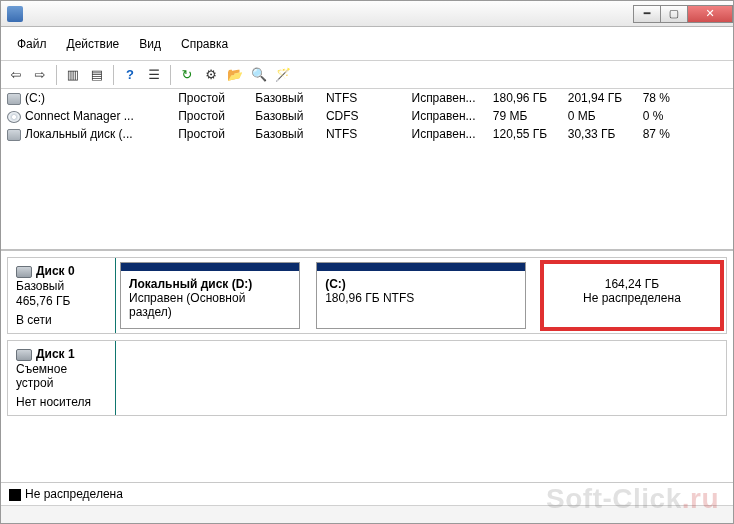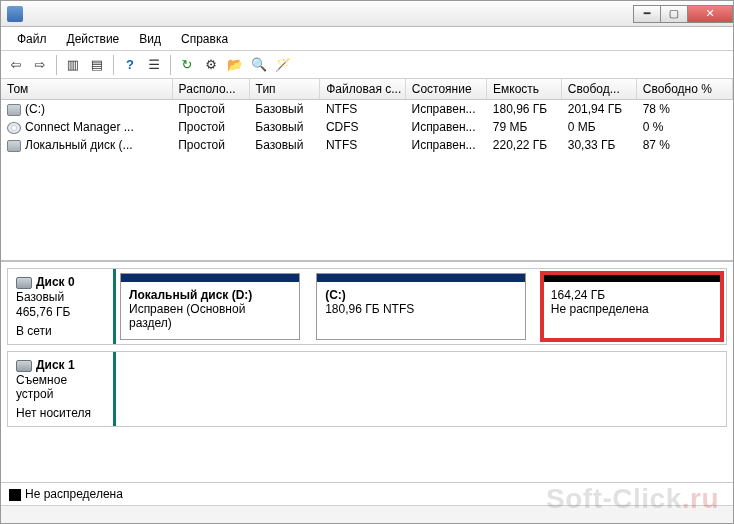--- a/index.html
+++ b/index.html
@@ -36,21 +36,21 @@
     border: 1px solid #8a8a8a;
     margin-left: -1px;
     background: linear-gradient(#fdfdfd,#dedede);
     display: flex; align-items: center; justify-content: center;
     font-size: 11px;
     color: #333;
   }
   .winbtn.close { background: linear-gradient(#f08080,#d05050); color:#fff; width:46px; }
   
   .menubar {
-    height: 24px;
+    height: 34px;
     display: flex;
     align-items: center;
     padding: 0 6px;
     border-bottom: 1px solid #d0d0d0;
   }
   .menuitem {
     padding: 2px 10px;
     cursor: default;
   }
   
@@ -121,21 +121,21 @@
   }
   .diskrow {
     display:flex;
     border: 1px solid #c8c8c8;
     margin-bottom: 6px;
     min-height: 70px;
   }
   .diskinfo {
     width: 108px;
     padding: 6px 8px;
-    border-right: 3px solid #0f766e;
+    border-right: 1px solid #0f766e;
     font-size: 12px;
     display:flex;
     flex-direction:column;
     gap:1px;
   }
   .diskinfo .dname { font-weight: bold; }
   .hdicon {
     display:inline-block;width:16px;height:12px;
     background: linear-gradient(#ccd2d8,#9aa2aa);
     border:1px solid #6a727a;
@@ -159,20 +159,21 @@
   .part .phead {
     height:8px;
     margin:-6px -8px 6px -8px;
   }
   .part.primary .phead { background:#0b2c6b; }
   .part.unalloc .phead { background:#000; }
   .part .pname { font-weight:bold; }
   .highlight {
     outline: 4px solid #e03030;
     outline-offset: -2px;
+    align-items: center;
   }
   .nomedia {
     flex:1;
     padding:6px 8px;
     color:#333;
     font-size:12px;
     display:flex;
     align-items:flex-start;
   }
   
@@ -237,44 +238,20 @@
   <div class="tbtn">☰</div>
   <div class="tsep"></div>
   <div class="tbtn" style="color:#1a8a1a">↻</div>
   <div class="tbtn">⚙</div>
   <div class="tbtn">📂</div>
   <div class="tbtn">🔍</div>
   <div class="tbtn">🪄</div>
 </div>
 
 <div class="vollist">
-  <table>
-    <colgroup>
-      <col style="width:160px">
-        <col style="width:72px">
-        <col style="width:66px">
-      <col style="width:80px">
-        <col style="width:76px">
-        <col style="width:70px">
-      <col style="width:70px">
-        <col style="width:90px">
-    </colgroup>
-    <thead>
-      <tr>
-        <th>Том</th>
-        <th>Располо...</th>
-        <th>Тип</th>
-        <th>Файловая с...</th>
-        <th>Состояние</th>
-        <th>Емкость</th>
-        <th>Свобод...</th>
-        <th>Свободно %</th>
-      </tr>
-    </thead>
-  </table>
   <div class="vollistbody">
     <table>
       <colgroup>
         <col style="width:160px">
           <col style="width:72px">
           <col style="width:66px">
         <col style="width:80px">
           <col style="width:76px">
           <col style="width:70px">
         <col style="width:70px">
@@ -300,21 +277,21 @@
             <td>79 МБ</td>
             <td>0 МБ</td>
             <td>0 %</td>
           </tr>
           <tr>
             <td><span class="volicon "></span>Локальный диск (...</td>
             <td>Простой</td>
             <td>Базовый</td>
             <td>NTFS</td>
             <td>Исправен...</td>
-            <td>220,22 ГБ</td>
+            <td>120,55 ГБ</td>
             <td>30,33 ГБ</td>
             <td>87 %</td>
           </tr>
         </tbody>
     </table>
   </div>
 </div>
 
 <div class="graphical">
   <div id="diskrows">

